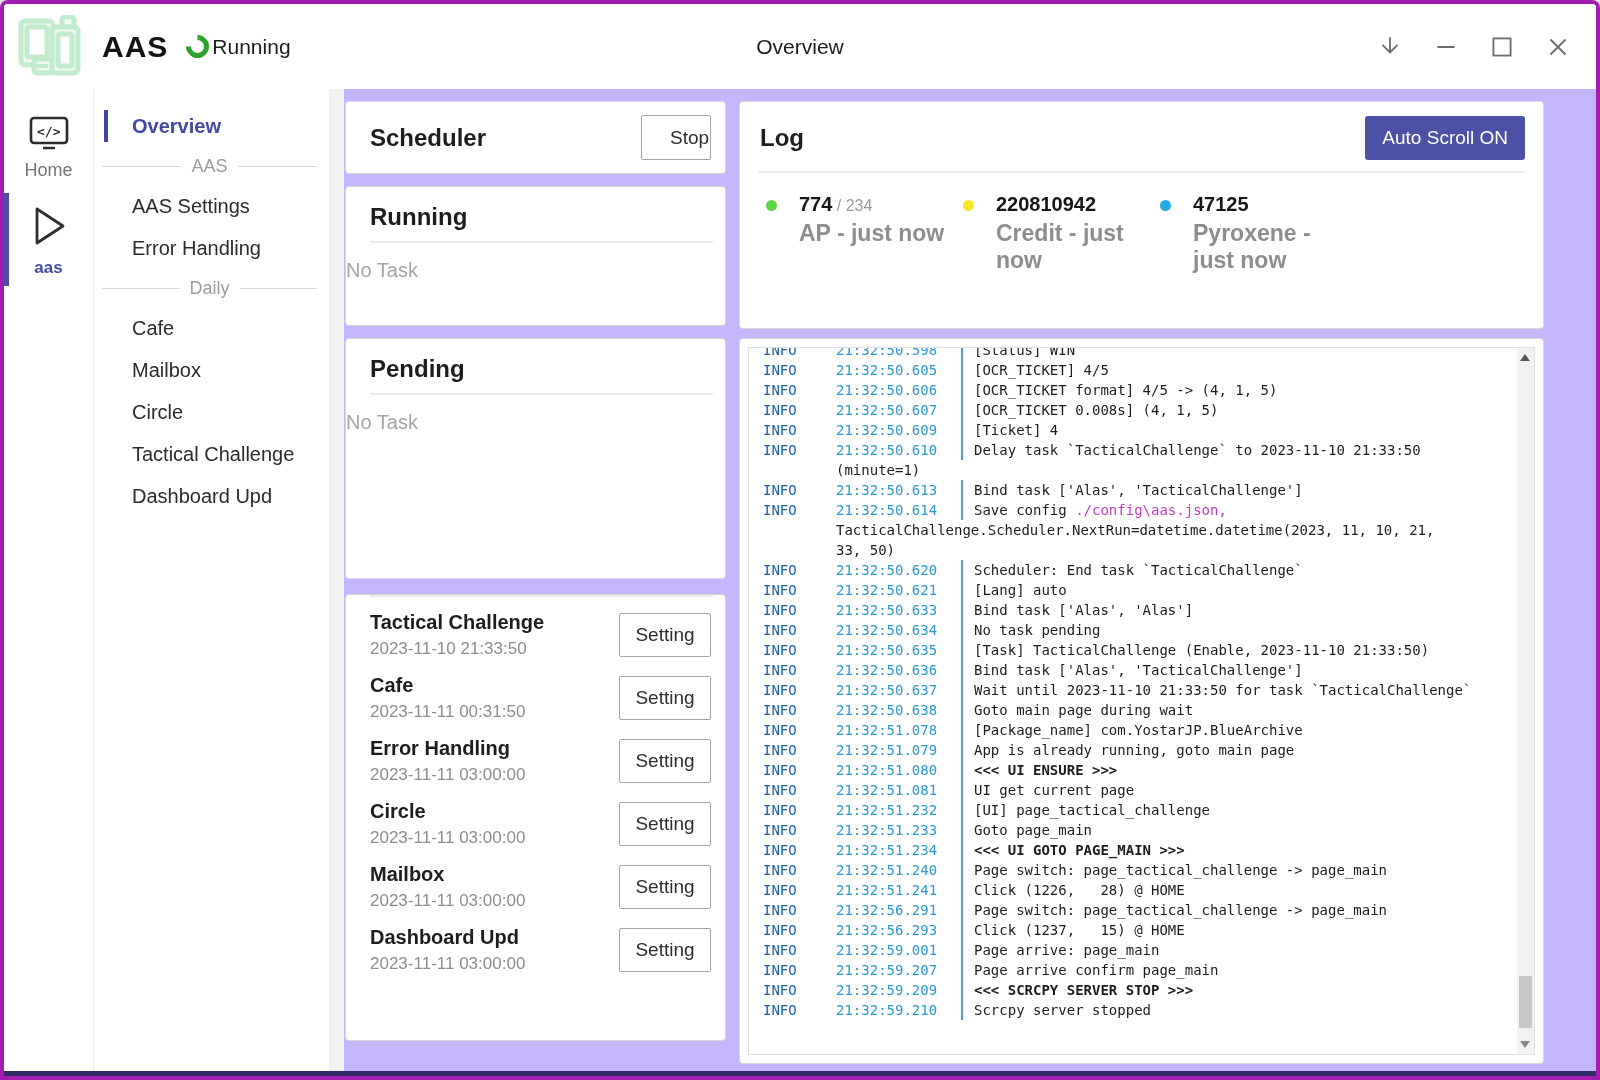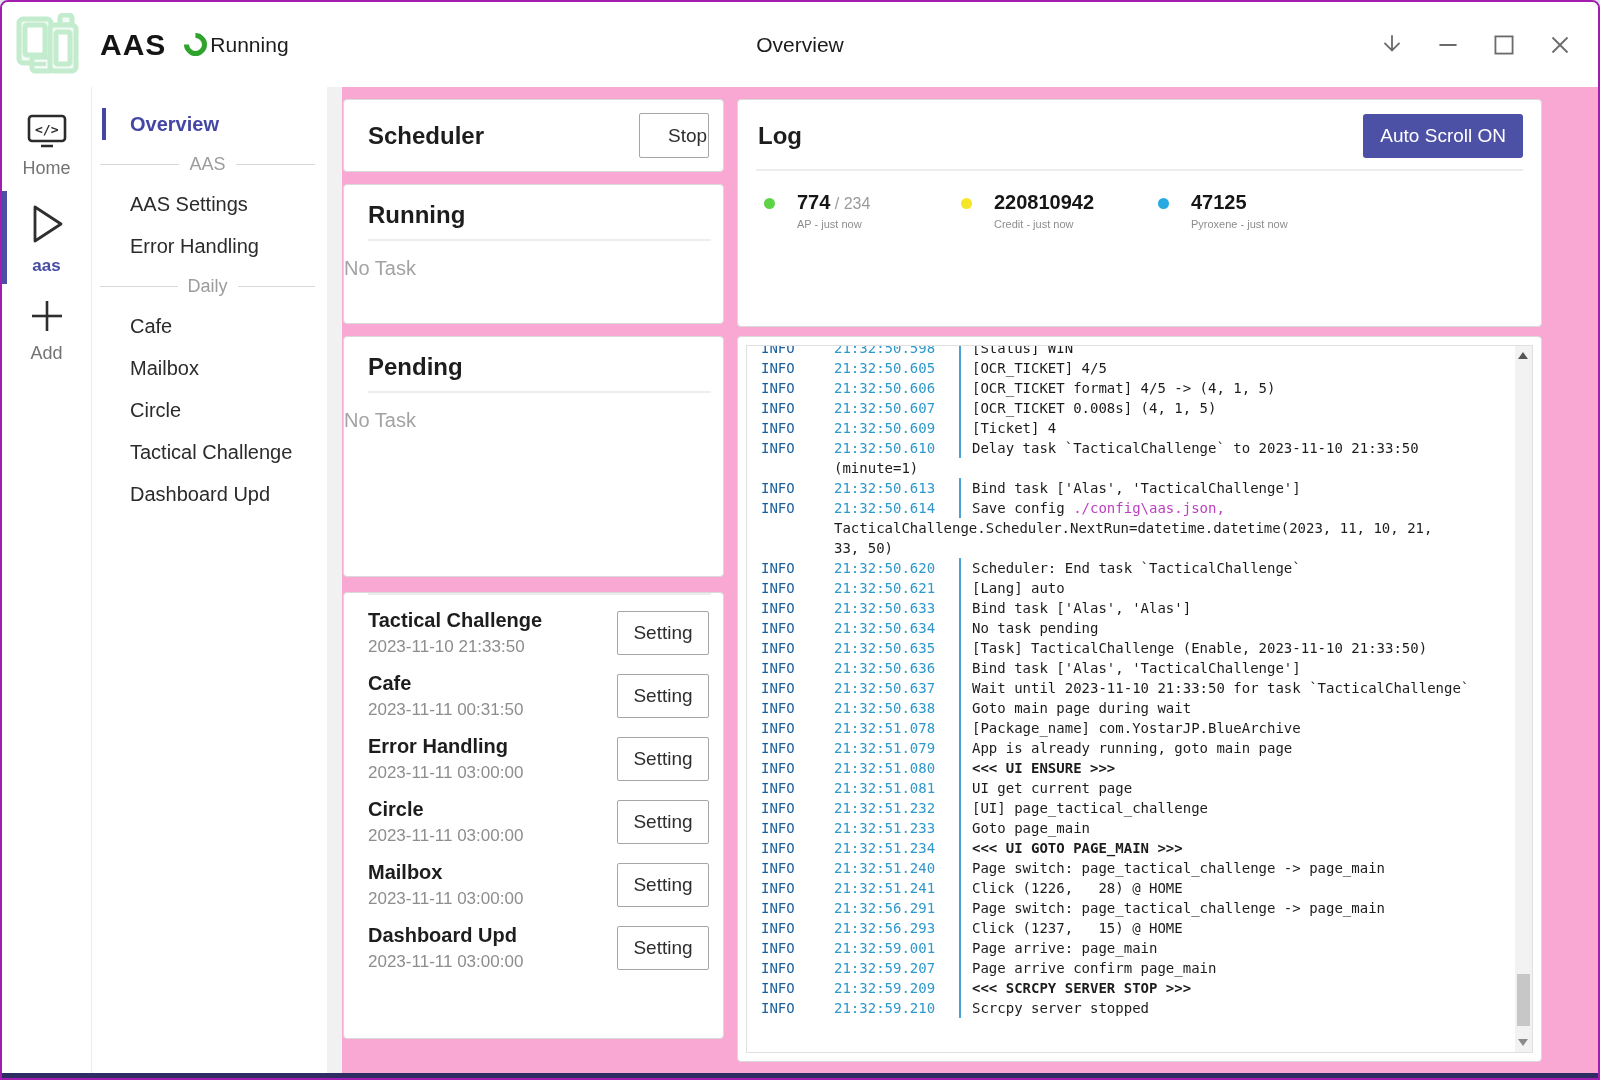--- a/index.html
+++ b/index.html
@@ -1,20 +1,20 @@
 <!DOCTYPE html>
 <html><head>
 <meta charset="utf-8">
 <style>
   html,body { margin:0; padding:0; background:#dfe3ee; }
   * { box-sizing:border-box; }
   .window {
     position:relative; width:1600px; height:1080px; background:#fff;
     font-family:"Liberation Sans", sans-serif; color:#1d1d1d;
-    border:2px solid #a21caf; border-radius:8px 8px 0 0; overflow:hidden;
+    border:4px solid #a21caf; border-radius:8px 8px 0 0; overflow:hidden;
   }
   
   .titlebar { height:85px; display:flex; align-items:center; background:#fff; position:relative; }
   .logo { margin:6px 0 0 10px; flex:none; }
   .app-name { font-size:30px; font-weight:bold; color:#141414; margin-left:16px; letter-spacing:1px; }
   .spinner { width:23px; height:23px; border-radius:50%; border:5px solid #2fa32d; border-left-color:transparent;
              transform:rotate(45deg); margin-left:18px; flex:none; }
   .status-text { font-size:21px; color:#1c1c1c; margin-left:3px; }
   .window-title { position:absolute; left:0; right:0; text-align:center; font-size:21px; color:#1c1c1c; }
   .controls { margin-left:auto; display:flex; gap:24px; padding-right:22px; position:relative; }
@@ -27,21 +27,21 @@
   .rail-item.active::before { content:""; position:absolute; left:0; top:2px; bottom:2px; width:5px; background:#4a4fa3; }
   .rail-label { font-size:18px; color:#737373; margin-top:5px; }
   .rail-item.active .rail-label { color:#474ca3; font-weight:bold; font-size:17px; }
   .nav { width:235px; flex:none; padding-top:16px; }
   .nav-item { height:42px; display:flex; align-items:center; padding-left:38px; font-size:20px; color:#2b2b2b; position:relative; }
   .nav-item.active { color:#4347a3; font-weight:bold; }
   .nav-item.active::before { content:""; position:absolute; left:10px; top:5px; bottom:5px; width:4px; background:#4347a3; }
   .nav-divider { height:38px; display:flex; align-items:center; gap:10px; padding:0 12px 0 8px; color:#9c9c9c; font-size:18px; }
   .nav-divider .line { flex:1; height:1px; background:#d8d8d8; }
   .strip { width:15px; flex:none; background:#f1f1f1; }
-  .content { flex:1; background:#f9a8d4; padding:12px 0 0 1px; display:flex; align-items:flex-start; }
+  .content { flex:1; background:#c4b5fd; padding:12px 0 0 1px; display:flex; align-items:flex-start; }
   .col-left { width:381px; flex:none; display:flex; flex-direction:column; }
   .col-right { width:805px; flex:none; margin-left:13px; display:flex; flex-direction:column; height:978px; }
   .panel { background:#fff; border:1px solid #d9d9d9; border-radius:4px; }
   .panel-title { font-size:24px; font-weight:600; color:#1d1d1d; }
   .underline { height:2px; background:#ededed; margin:0 12px 0 24px; }
   .btn { background:#fff; border:1px solid #a6a6a6; border-radius:2px; font-size:19px; color:#2e2e2e;
          font-family:"Liberation Sans", sans-serif; cursor:default; }
   
   .panel-scheduler { height:73px; display:flex; align-items:center; justify-content:space-between; padding:0 14px 0 24px; }
   .btn-stop { width:70px; height:45px;padding-left:28px; }
@@ -60,21 +60,21 @@
   .loghead-row { display:flex; align-items:center; justify-content:space-between; padding:14px 18px 11px 20px; }
   .btn-autoscroll { background:#4c51a5; color:#fff; border:none; border-radius:3px; font-size:19px; padding:11px 17px;
                     font-family:"Liberation Sans", sans-serif; cursor:default; }
   .loghead-underline { height:2px; background:#ededed; margin:0 18px; }
   .stats { display:flex; padding:20px 0 0 26px; }
   .stat { width:197px; display:flex; }
   .stat-dot { width:11px; height:11px; border-radius:50%; margin-top:7px; flex:none; }
   .stat-body { margin-left:22px; }
   .stat-value { font-size:20px; font-weight:bold; color:#161616; }
   .stat-suffix { font-size:16px; color:#9b9b9b; font-weight:normal; }
-  .stat-label { font-size:11px; color:#8d8d8d; margin-top:4px; }
+  .stat-label { font-size:23px; color:#8d8d8d; margin-top:4px;font-weight:bold; }
   .panel-logbody { flex:1; margin-top:9px; margin-bottom:15px; padding:8px; }
   .console { position:relative; height:100%; border:1px solid #e0e0e0; overflow:hidden;
              font-family:"DejaVu Sans Mono", monospace; font-size:14px; background:#fff; }
   .log-list { margin-top:-8px; padding-right:30px; }
   .log-line { display:flex; line-height:20px; white-space:pre; }
   .log-line .lv { flex:none; width:73px; margin-left:14px; color:#1a5f9e; }
   .log-line .tm { flex:none; width:125px; color:#2e97cc; }
   .log-line .pipe { flex:none; width:0; border-left:2px solid #4aa0d0; }
   .log-line .msg { color:#1c1c1c; margin-left:11px; }
   .log-line.cont .msg { margin-left:87px; }
@@ -148,29 +148,20 @@
         </span>
         <span class="rail-label">Home</span>
       </div>
       <div class="rail-item active">
         <span>
           <svg width="40" height="46" viewBox="0 0 40 46" fill="none" stroke="#2e2e2e" stroke-width="2.8" stroke-linejoin="round">
             <path d="M8 6 L34 23 L8 40 Z"></path>
           </svg>
         </span>
         <span class="rail-label">aas</span>
-      </div>
-      <div class="rail-item">
-        <span>
-          <svg width="36" height="36" viewBox="0 0 36 36" stroke="#2e2e2e" stroke-width="2.6">
-            <line x1="18" y1="3" x2="18" y2="33"></line>
-              <line x1="3" y1="18" x2="33" y2="18"></line>
-          </svg>
-        </span>
-        <span class="rail-label">Add</span>
       </div>
     </div>
 
     <div class="nav">
         <div class="nav-item active">Overview</div>
         <div class="nav-divider">
           <span class="line"></span>
           <span class="nav-divider-label">AAS</span>
           <span class="line"></span>
         </div>

